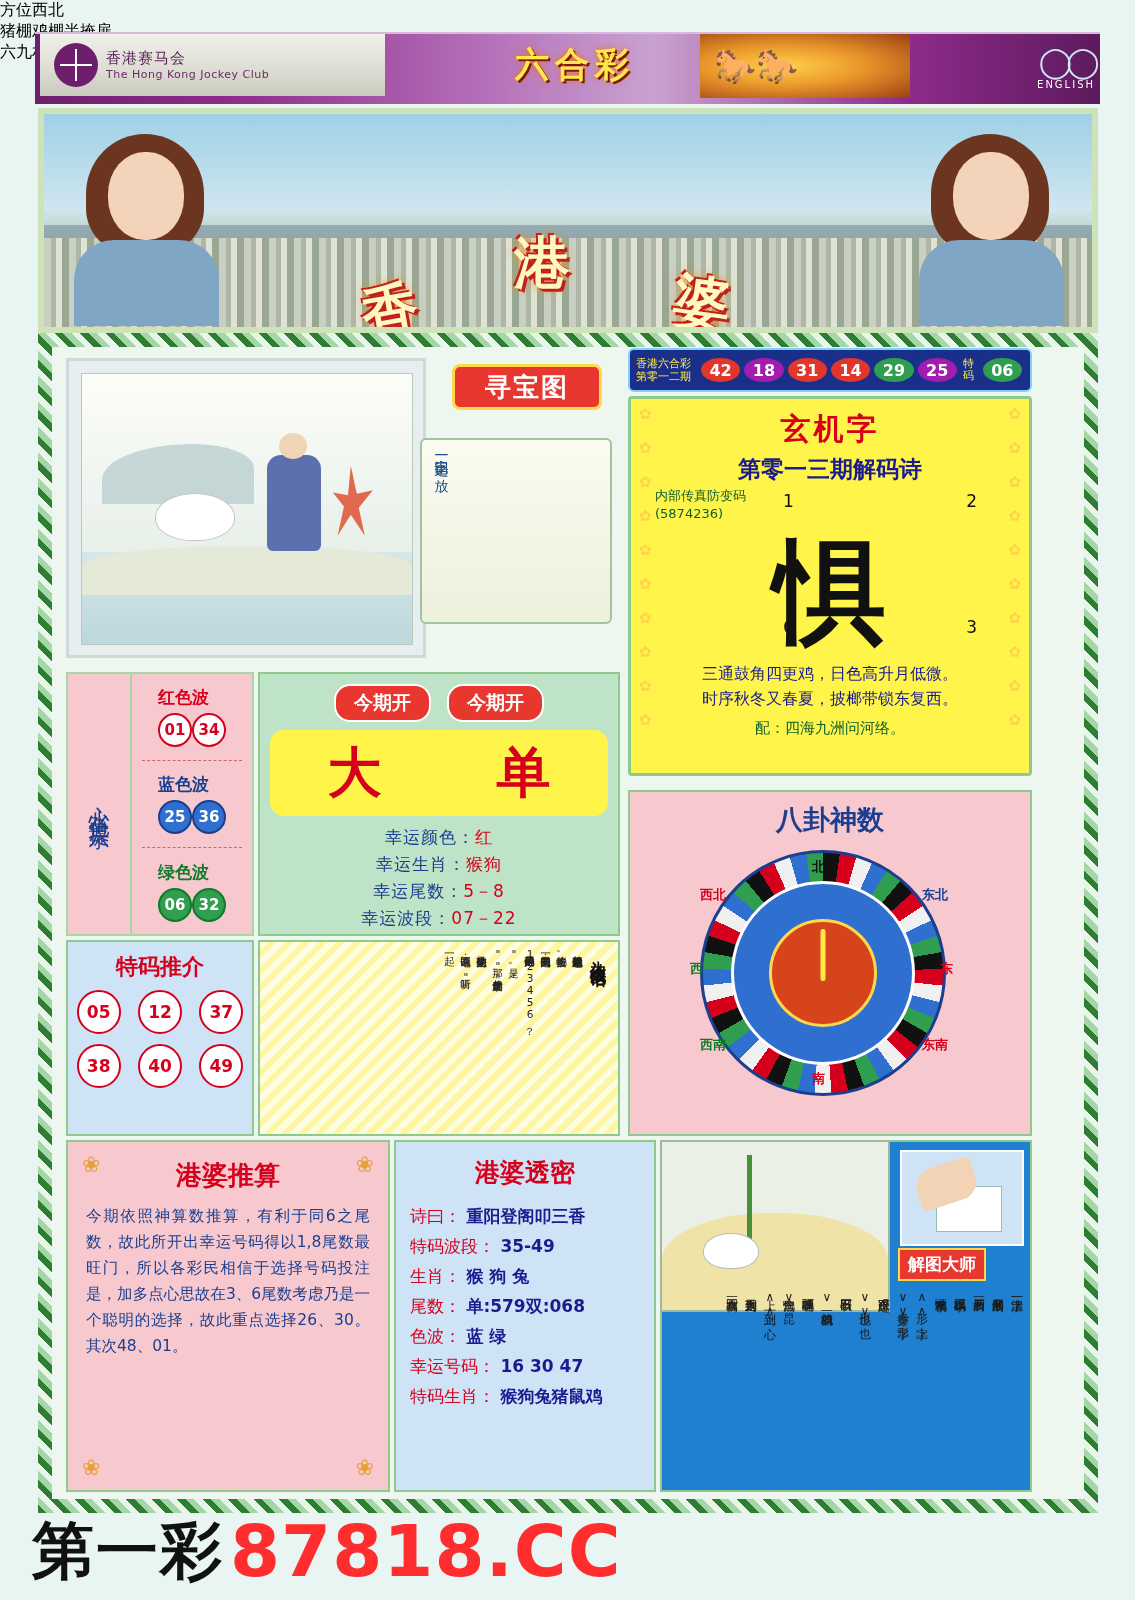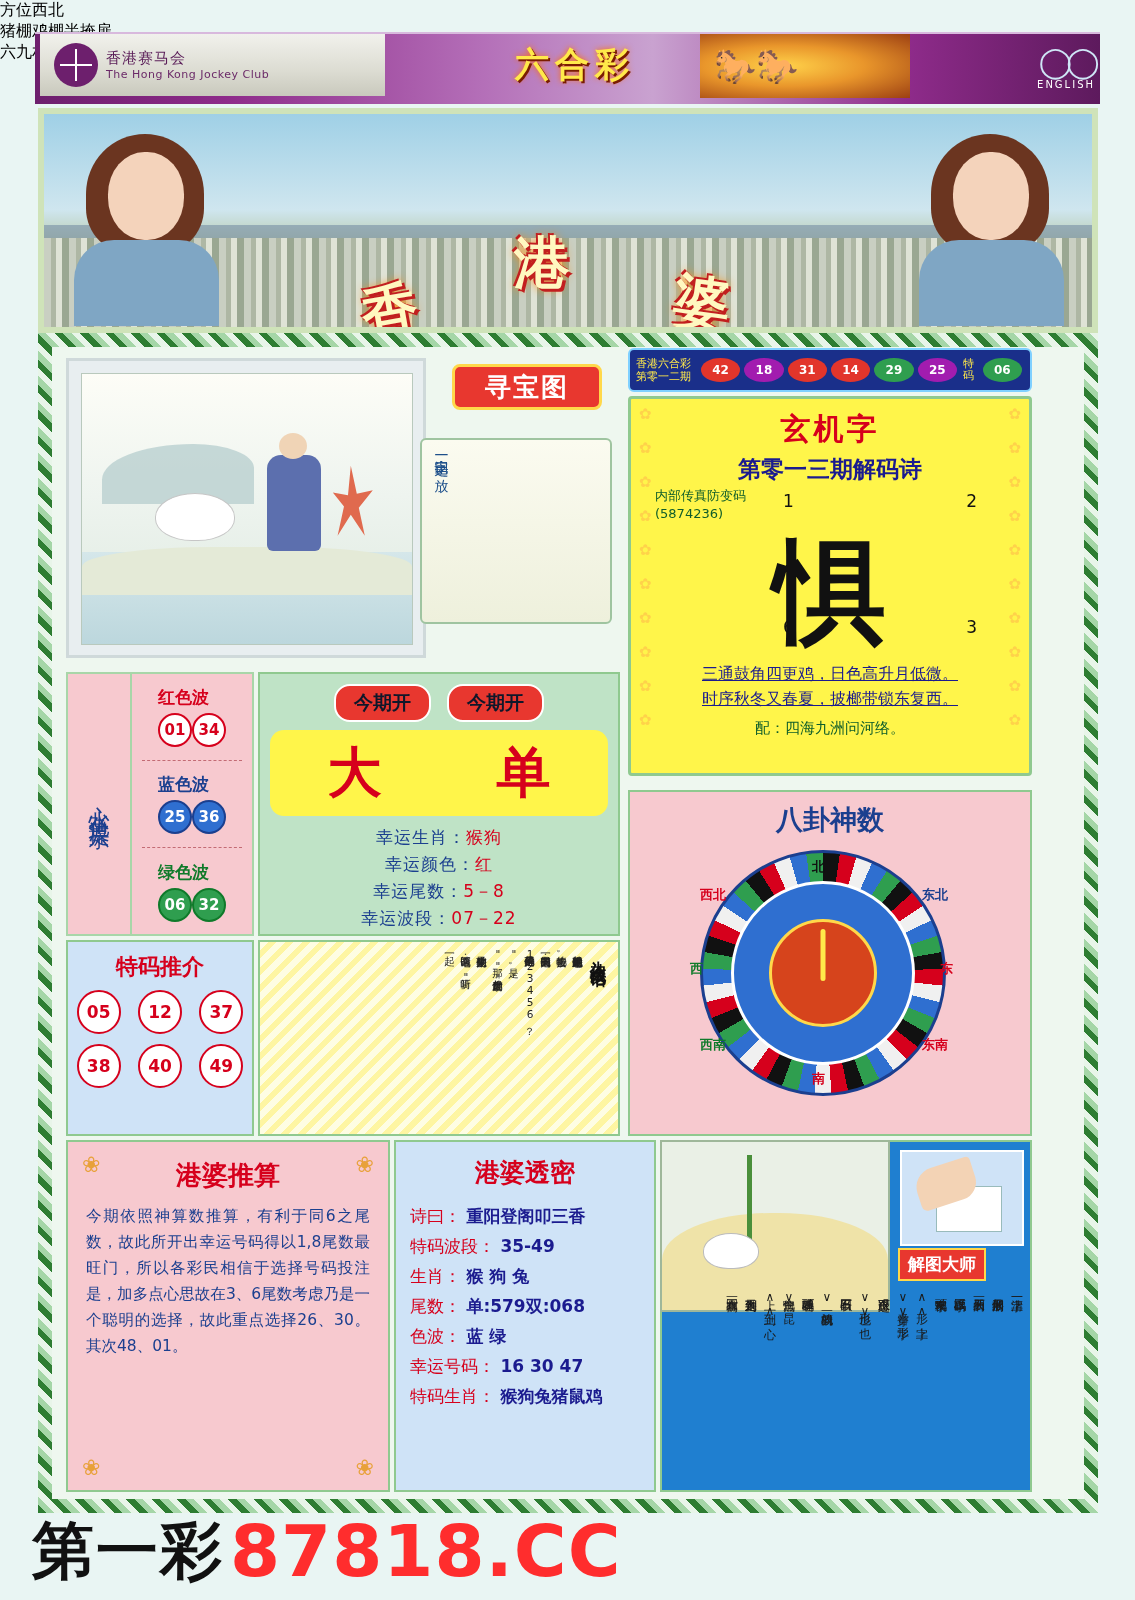--- a/index.html
+++ b/index.html
@@ -79,55 +79,55 @@
     border:2px solid #9fc4a0;border-radius:6px;padding:8px 10px;box-sizing:border-box;}
   .scroll .vtext{writing-mode:vertical-rl;text-orientation:upright;font-size:14px;color:#1d4f8a;line-height:19px;height:100%;
     letter-spacing:1px;direction:ltr;}
   .scroll-cap{position:absolute;left:420px;top:446px;width:22px;height:40px;background:#2f86c5;border-radius:6px 0 0 6px;}
 
   
   .lotto{left:628px;top:348px;width:404px;height:44px;background:#1a2f8a;border:2px solid #7fd0ff;border-radius:6px;
     display:flex;align-items:center;padding:0 6px;box-sizing:border-box;color:#fff;}
   .lotto .lbl{font-size:11px;line-height:13px;width:64px;color:#ffe94a;}
   .ball{width:40px;height:24px;border-radius:50%;display:inline-flex;align-items:center;justify-content:center;
-    font-size:12px;color:#fff;font-weight:bold;margin:0 2px;}
+    font-size:16px;color:#fff;font-weight:bold;margin:0 2px;}
   .b-red{background:#e2352b;}.b-blue{background:#a21caf;}.b-green{background:#2f9e4f;}
   .lotto .sp{font-size:11px;line-height:12px;color:#ffe94a;margin:0 4px;width:14px;}
 
   
   .xuanji{left:628px;top:396px;width:404px;height:380px;background:#fff54a;border:3px solid #8fc98f;border-radius:4px;
     padding:8px 10px;box-sizing:border-box;position:absolute;overflow:hidden;}
   .xuanji .flow{position:absolute;color:#ffd24a;font-size:15px;}
   .xuanji h2{margin:2px 0 0;text-align:center;font-size:30px;color:#d6001c;font-weight:bold;letter-spacing:3px;}
   .xuanji h3{margin:4px 0 2px;text-align:center;font-size:23px;color:#1b1b8f;font-weight:bold;}
   .xj-sub{font-size:13px;color:#0f5d2a;line-height:18px;margin-left:14px;}
   .bigchar{position:absolute;left:50%;top:118px;transform:translateX(-50%);font-size:112px;color:#111;font-weight:bold;}
   .cnum{position:absolute;font-size:17px;color:#111;}
-  .xj-poem{position:absolute;left:0;right:0;top:262px;text-align:center;font-size:16px;color:#1b1b8f;line-height:25px;text-decoration:underline;}
+  .xj-poem{position:absolute;left:0;right:0;top:262px;text-align:center;font-size:16px;color:#1b1b8f;line-height:25px;}
   .xj-guess{position:absolute;left:0;right:0;top:318px;text-align:center;font-size:15px;color:#0f5d2a;line-height:23px;}
 
   
   .xinshui{left:66px;top:672px;width:66px;height:264px;background:#f7c9cf;border:2px solid #a8d6a8;
     display:flex;align-items:center;justify-content:center;}
   .xinshui .v{writing-mode:vertical-rl;text-orientation:upright;font-size:21px;color:#1b3f8f;letter-spacing:5px;}
   .waves{left:132px;top:672px;width:122px;height:264px;background:#f7c9cf;border:2px solid #a8d6a8;border-left:none;
     display:flex;flex-direction:column;justify-content:space-around;align-items:center;padding:6px 0;box-sizing:border-box;}
   .wave-title{font-size:17px;font-weight:bold;}
   .wt-red{color:#d6001c;}.wt-blue{color:#1b3f8f;}.wt-green{color:#0f7a2a;}
   .wrow{display:flex;gap:0;margin-top:4px;}
   .num-o{width:30px;height:30px;border-radius:50%;display:flex;align-items:center;justify-content:center;font-size:15px;font-weight:bold;background:#fff;}
   .no-red{border:2px solid #d6001c;color:#d6001c;}
   .no-blue{background:#2f6fd0;color:#fff;border:2px solid #1b3f8f;}
   .no-green{background:#2f9e4f;color:#fff;border:2px solid #0f7a2a;}
   .hr-d{width:84%;border-top:1px dashed #c36b74;}
 
   
   .jinqi{left:258px;top:672px;width:362px;height:264px;background:#bfe3c6;border:2px solid #8fc98f;padding:10px;box-sizing:border-box;}
   .jq-head{display:flex;gap:16px;justify-content:center;}
-  .jq-pill{background:#e8372f;color:#0f172a;font-size:19px;font-weight:bold;border-radius:16px;padding:4px 18px;border:2px solid #fff;}
+  .jq-pill{background:#e8372f;color:#ffffff;font-size:19px;font-weight:bold;border-radius:16px;padding:4px 18px;border:2px solid #fff;}
   .jq-big{display:flex;justify-content:space-around;align-items:center;height:86px;background:#fff54a;border-radius:14px;margin-top:8px;}
   .jq-big span{font-size:54px;font-weight:bold;color:#d6001c;}
   .jq-lines{margin-top:8px;text-align:center;font-size:17px;color:#1b3f8f;line-height:27px;letter-spacing:1px;}
   .jq-lines b{color:#d6001c;font-weight:normal;}
 
   
   .temai{left:66px;top:940px;width:188px;height:196px;background:#cfe3f7;border:2px solid #8fc98f;padding:6px;box-sizing:border-box;}
   .temai h4{margin:4px 0 8px;text-align:center;font-size:22px;color:#d6001c;font-weight:bold;}
   .temai .grid{display:flex;flex-wrap:wrap;justify-content:space-around;gap:10px 12px;}
   .temai .num-o{width:40px;height:40px;font-size:17px;border:2px solid #d6001c;color:#d6001c;background:#fff;}
@@ -336,24 +336,24 @@
     <div class="jq-head">
       <div class="jq-pill">今期开</div>
       <div class="jq-pill">今期开</div>
     </div>
     <div class="jq-big">
       <span>大</span>
       <span>单</span>
     </div>
     <div class="jq-lines">
       <div>
+        <span>幸运颜色：</span><b>红</b>
+      </div>
+      <div>
         <span>幸运生肖：</span><b>猴狗</b>
-      </div>
-      <div>
-        <span>幸运颜色：</span><b>红</b>
       </div>
       <div>
         <span>幸运尾数：</span><b>5－8</b>
       </div>
       <div>
         <span>幸运波段：</span><b>07－22</b>
       </div>
     </div>
   </div>
 

